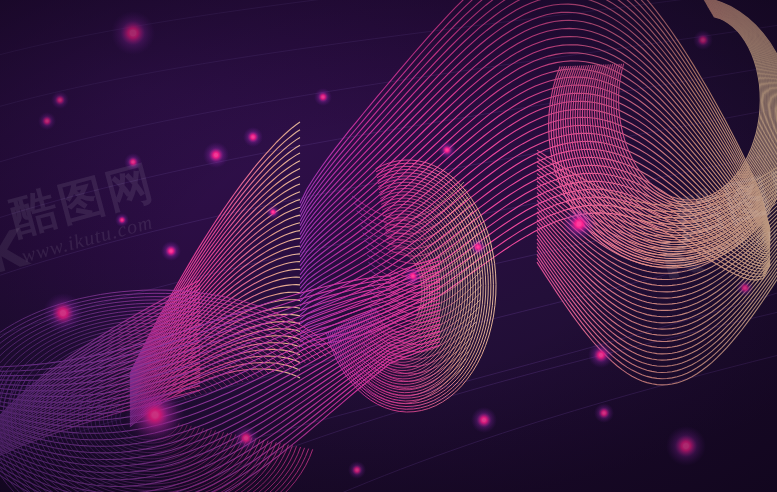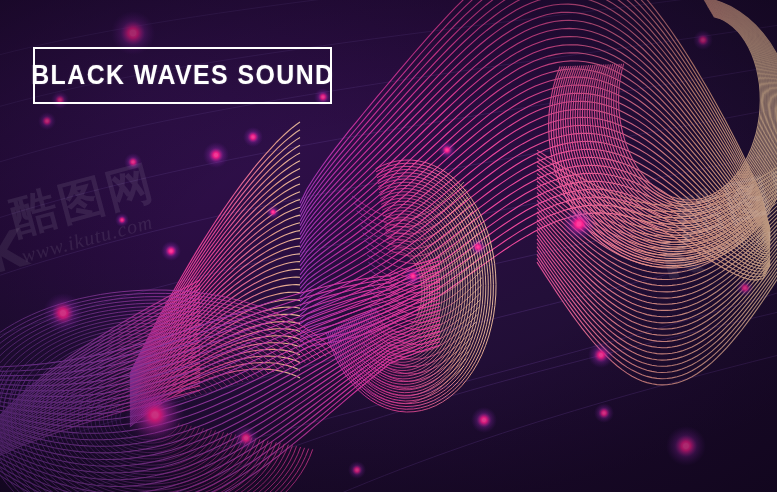--- a/index.html
+++ b/index.html
@@ -519,17 +519,14 @@
     <div class="wm-cn">酷图网</div>
     <div class="wm-url">www.ikutu.com</div>
   </div>
 
   <div id="wm-k-right">K</div>
   <div class="watermark" id="watermark-right">
     <div class="wm-cn">酷图网</div>
     <div class="wm-url">www.ikutu.com</div>
   </div>
 
-  <div id="title-plate">
-    <div id="title-text">BLACK WAVES SOUND</div>
-  </div>
 
 </div>
 
 </body></html>

